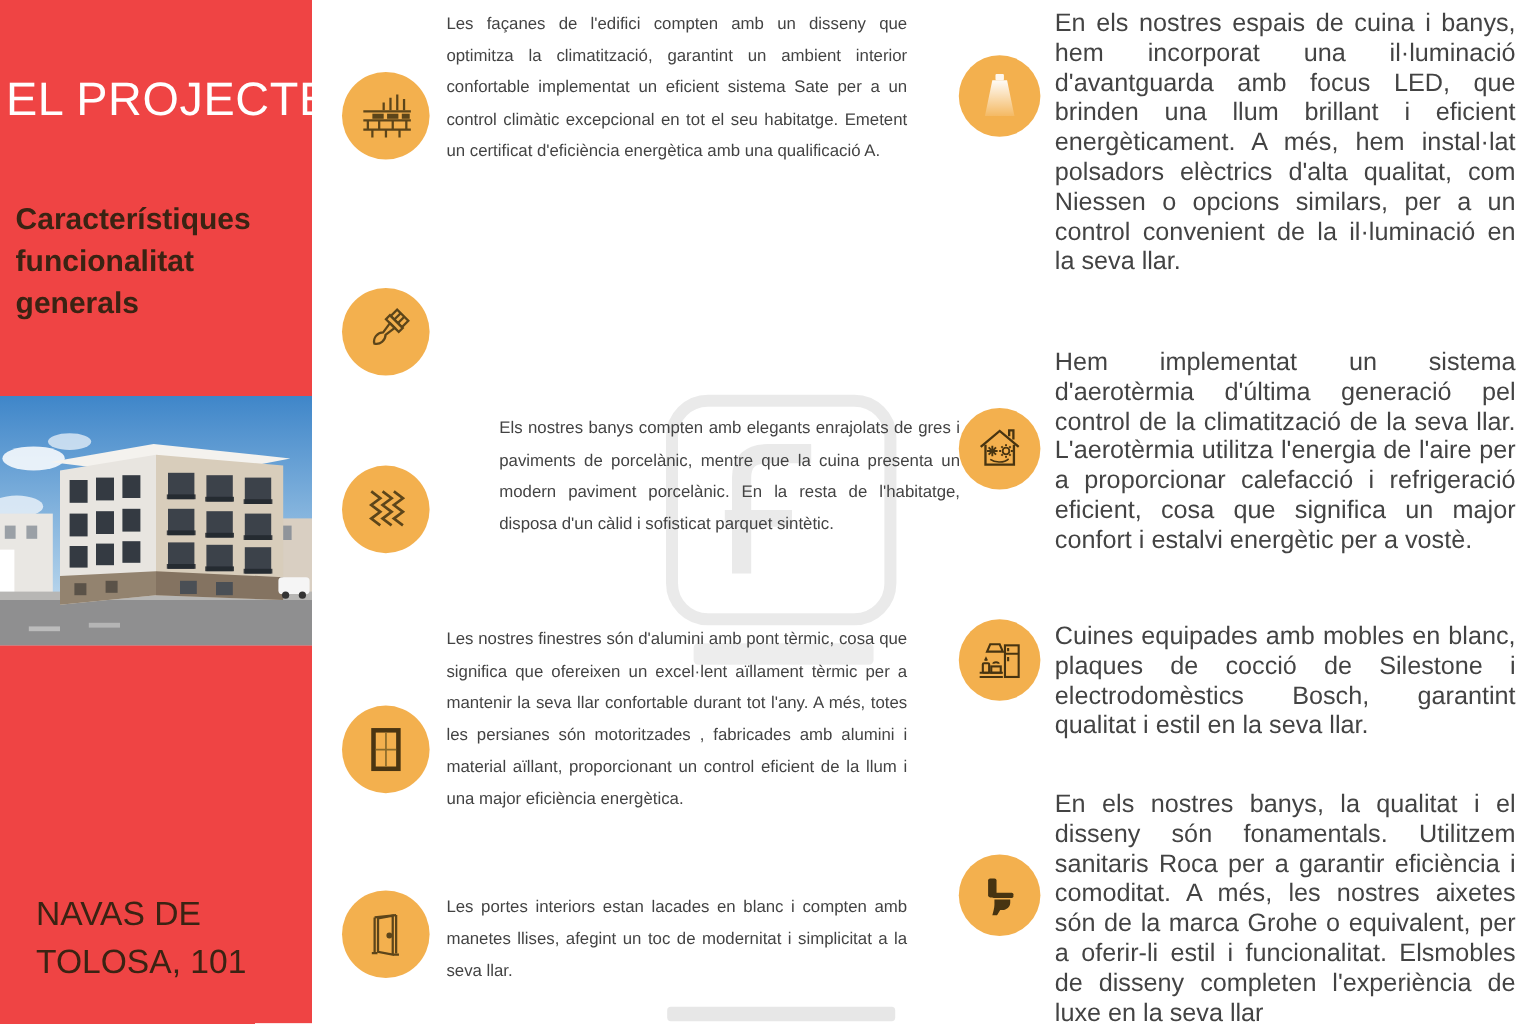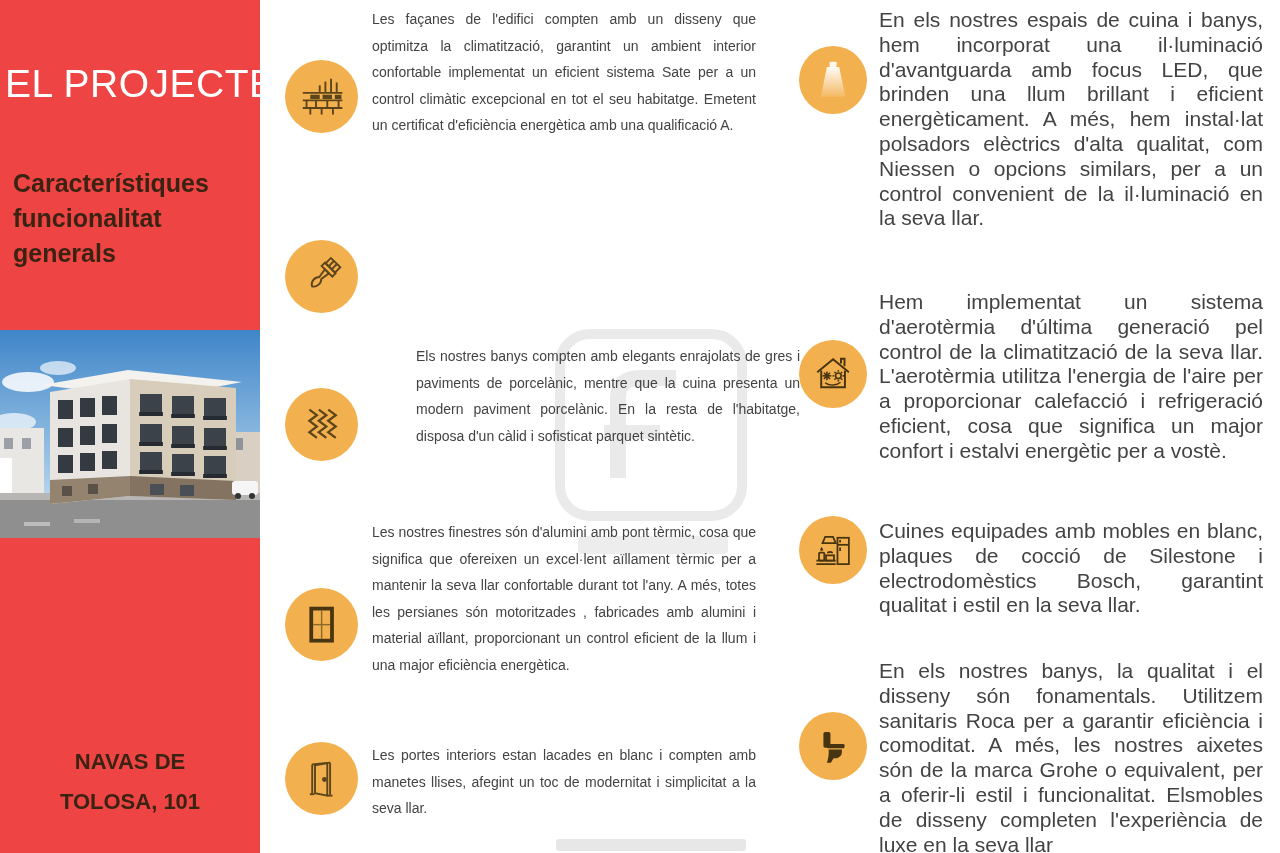--- a/index.html
+++ b/index.html
@@ -11,22 +11,22 @@
   .watermark-bar{position:absolute;left:556px;top:839px;width:190px;height:12px;background:#c9c9c9;
     border-radius:3px;opacity:.45;z-index:0;}
 
   
   .sidebar{position:absolute;left:0;top:0;width:260px;height:853px;background:#ef4444;z-index:2;}
   .sidebar-title{position:absolute;left:5px;top:62px;width:252px;color:#ffffff;font-size:39px;
     font-weight:400;letter-spacing:.5px;white-space:nowrap;}
   .sidebar-subtitle{position:absolute;left:13px;top:166px;width:225px;color:#3A2313;
     font-size:25px;font-weight:700;line-height:35px;}
   .sidebar-photo{position:absolute;left:0;top:330px;width:260px;height:208px;display:block;}
-  .sidebar-address{position:absolute;left:30px;top:742px;width:200px;text-align:center;color:#3A2313;
-    font-size:22px;font-weight:700;line-height:40px;}
+  .sidebar-address{position:absolute;left:30px;top:742px;width:200px;text-align:left;color:#3A2313;
+    font-size:28px;font-weight:400;line-height:40px;}
 
   
   .feature-icon{position:absolute;border-radius:50%;background:#F3B04E;display:flex;
     align-items:center;justify-content:center;z-index:1;}
   .icon-md{width:73px;height:73px;}
   .icon-sm{width:68px;height:68px;}
   .feature-icon svg{width:62%;height:62%;}
   .feature-text{position:absolute;width:384px;font-size:14px;line-height:26.5px;color:#434343;
     text-align:justify;z-index:1;}
   .feature-text.right{font-size:21px;line-height:24.8px;}

